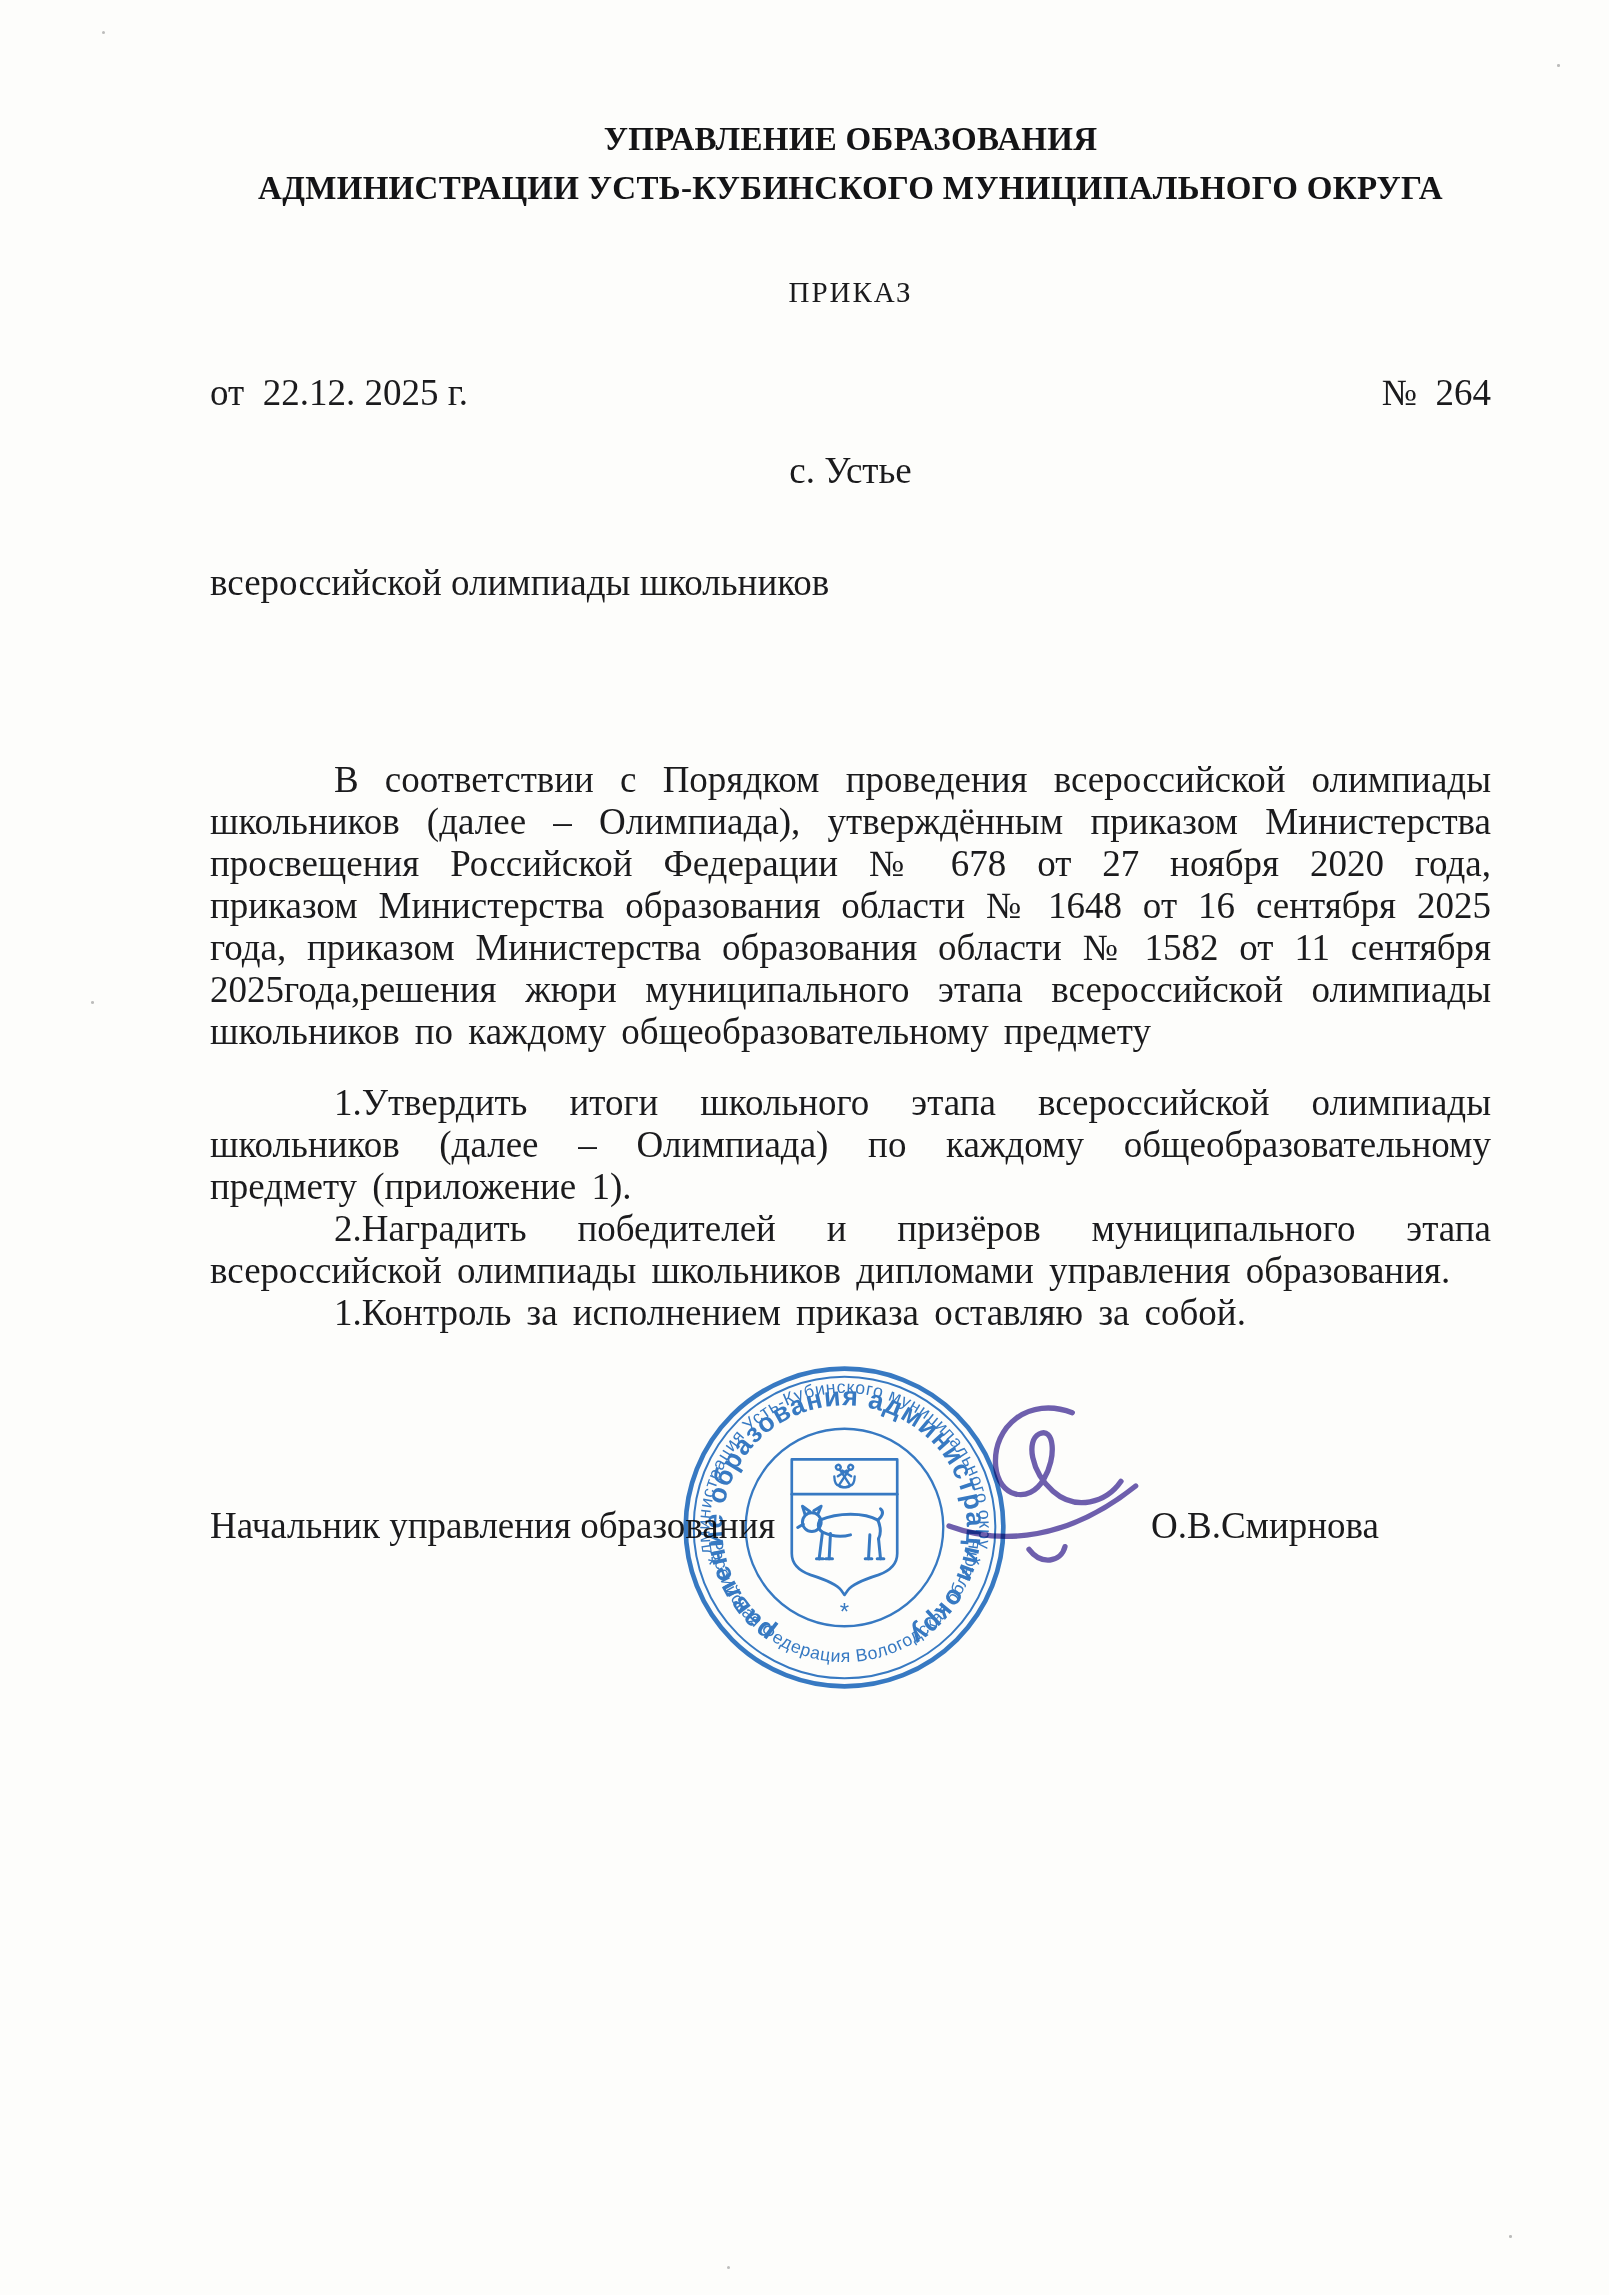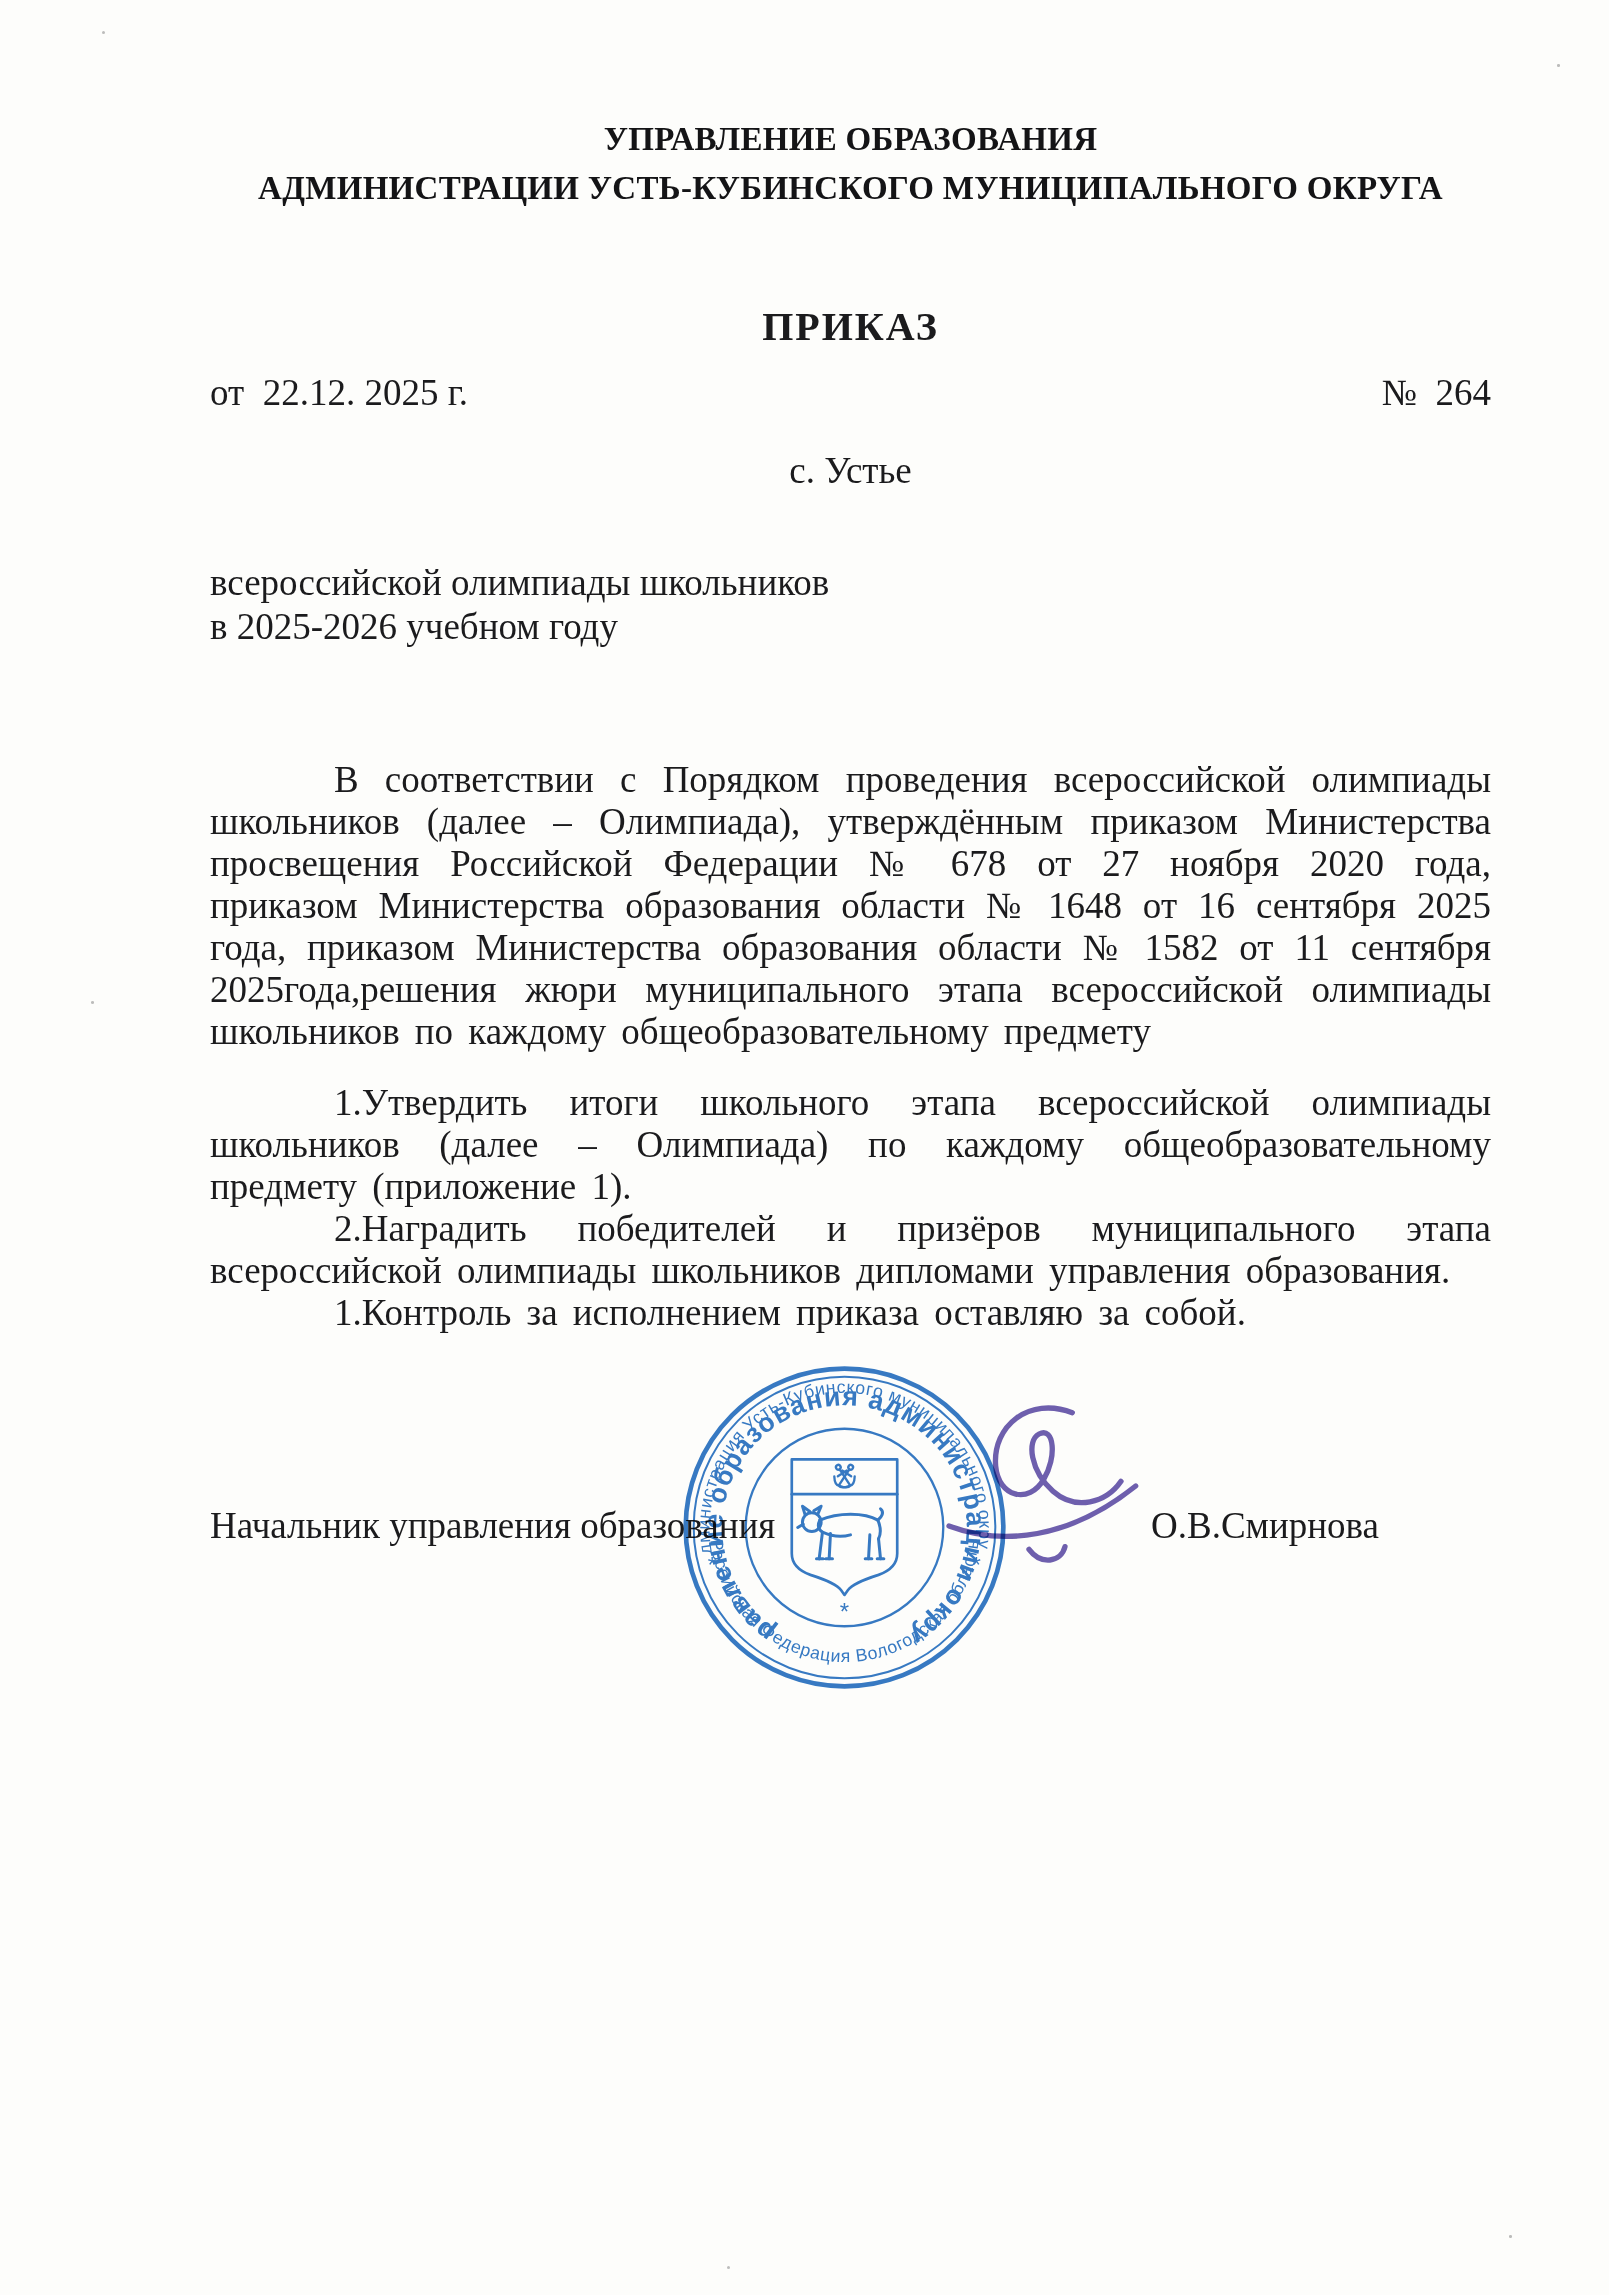--- a/index.html
+++ b/index.html
@@ -6,21 +6,21 @@
   .page{
     position:relative;
     width:1609px;height:2295px;
     background:#fdfdfb;
     font-family:"Liberation Serif","DejaVu Serif",serif;
     color:#1b1b1d;
     overflow:hidden;
   }
   .col{position:absolute;left:210px;width:1281px;}
   .org-header{top:115px;text-align:center;font-weight:bold;font-size:33px;line-height:49px;letter-spacing:0.3px;color:#141416;}
-  .order-title{top:303px;text-align:center;font-weight:bold;font-size:40px;letter-spacing:2px;}
+  .order-title{top:276px;text-align:center;font-weight:normal;font-size:29px;letter-spacing:2px;}
   .date-row{top:371px;display:flex;justify-content:space-between;font-size:37px;}
   .pre{white-space:pre;}
   .place-row{top:449px;text-align:center;font-size:37px;}
   .subject{top:561px;font-size:37px;line-height:44px;}
   .subject div{white-space:pre;}
   .main-flow{top:759px;font-size:37px;line-height:42px;}
   .main-flow p{margin:0;text-align:justify;text-indent:124px;word-spacing:.16em;}
   .resolution{font-weight:bold;font-size:37px;line-height:42px;text-indent:0;}
   .item-1{margin-top:29px !important;}
   .signature-row{top:1504px;display:flex;justify-content:space-between;font-size:37px;}
@@ -43,21 +43,20 @@
 
   <div class="col date-row">
     <span class="pre">от  22.12. 2025 г.</span>
     <span class="pre">№  264</span>
   </div>
 
   <div class="col place-row">с. Устье</div>
 
   <div class="col subject">
     <div>всероссийской олимпиады школьников</div>
-    <div>в 2025-2026 учебном году</div>
   </div>
 
   <div class="col main-flow">
     <p>В соответствии с Порядком проведения всероссийской олимпиады школьников (далее – Олимпиада), утверждённым приказом Министерства просвещения Российской Федерации № 678 от 27 ноября 2020 года, приказом Министерства образования области № 1648 от 16 сентября 2025 года, приказом Министерства образования области № 1582 от 11 сентября 2025года,решения жюри муниципального этапа всероссийской олимпиады школьников по каждому общеобразовательному предмету</p>
     <p class="item-1">1.Утвердить итоги школьного этапа всероссийской олимпиады школьников (далее – Олимпиада) по каждому общеобразовательному предмету (приложение 1).</p>
     <p>2.Наградить победителей и призёров муниципального этапа всероссийской олимпиады школьников дипломами управления образования.</p>
     <p>1.Контроль за исполнением приказа оставляю за собой.</p>
   </div>
 
   <div class="col signature-row">

